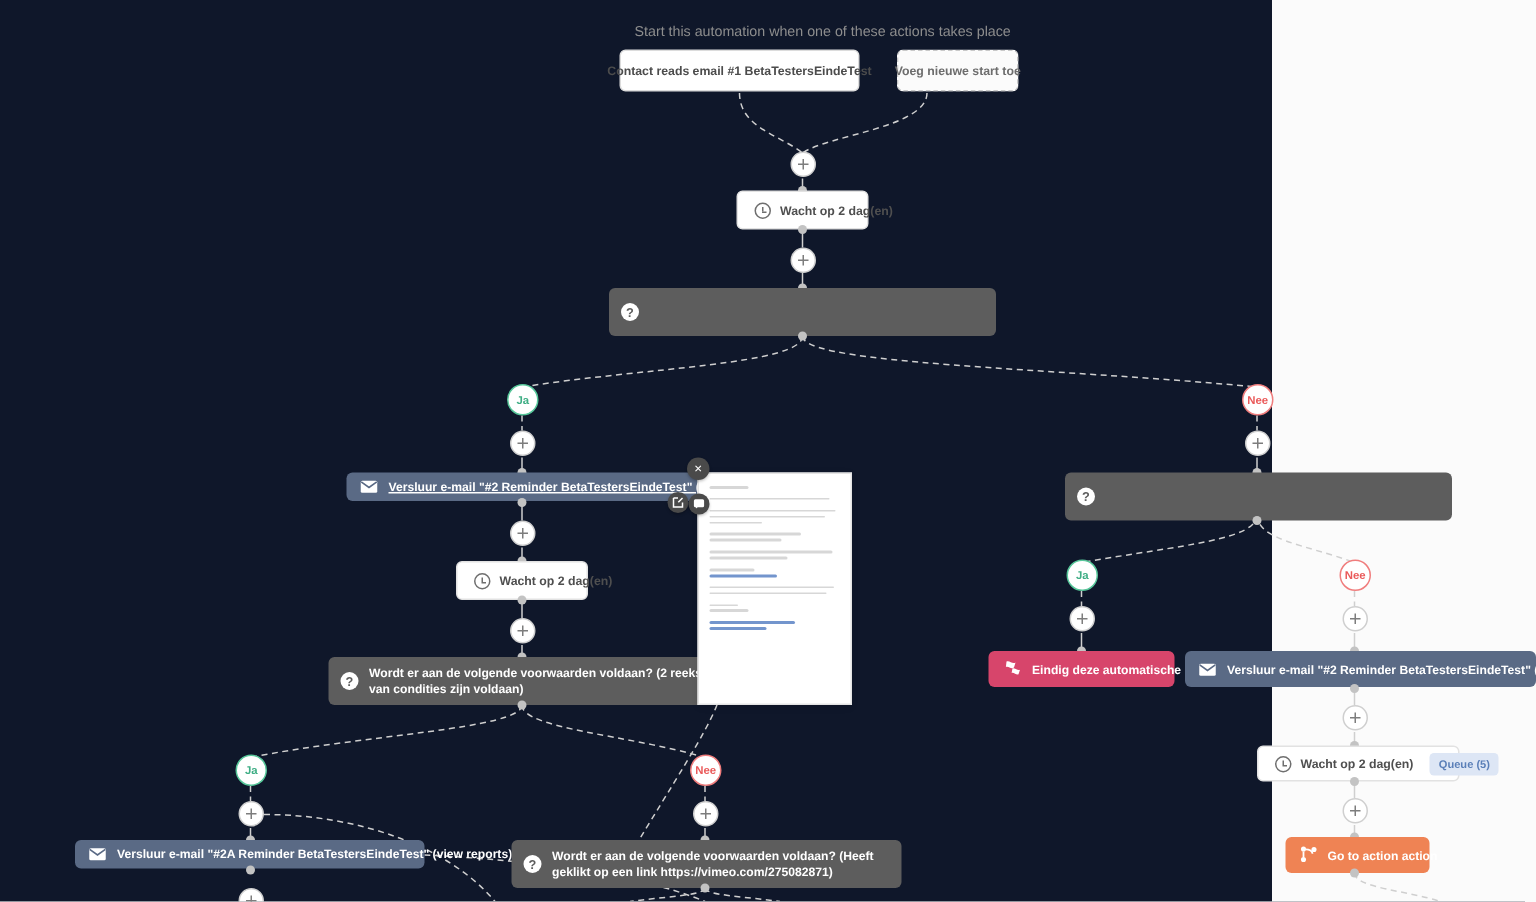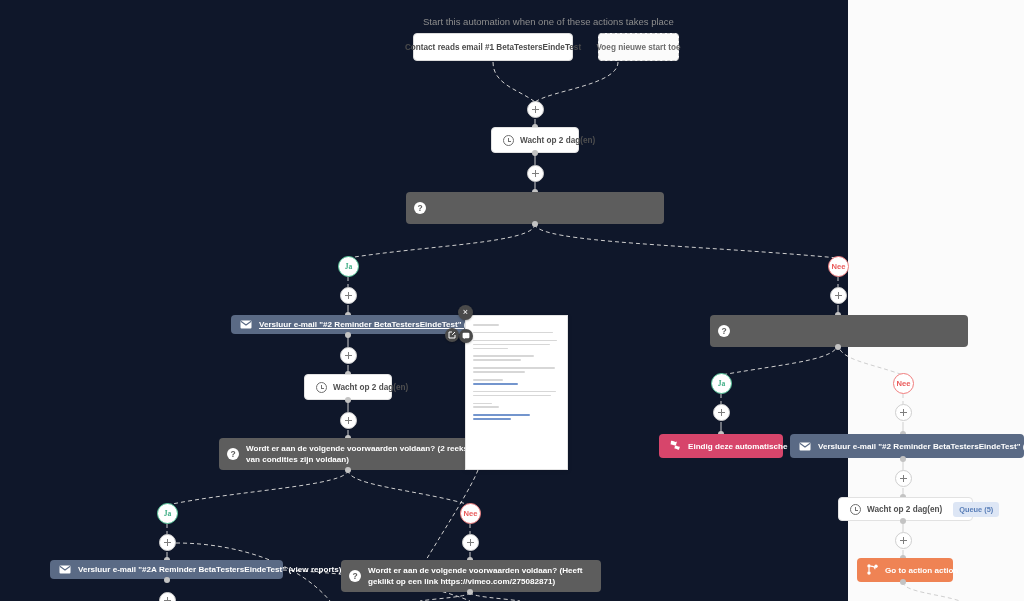--- a/index.html
+++ b/index.html
@@ -174,21 +174,21 @@
   
   .branch {
     position: absolute;
     width: 21px; height: 21px;
     border-radius: 50%;
     background: #ffffff;
     display: flex; align-items: center; justify-content: center;
     font-size: 7.6px;
     font-weight: bold;
   }
-  .branch.yes { border: 1.4px solid #57c79a; color: #3fae85; font-family: Liberation Serif, serif; }
+  .branch.yes { border: 1.4px solid #57c79a; color: #3fae85; }
   .branch.no  { border: 1.4px solid #f07d7d; color: #ea5a5a; }
 
   
   .dot {
     position: absolute;
     width: 6px; height: 6px;
     border-radius: 50%;
     background: #c3c3c3;
   }
 

